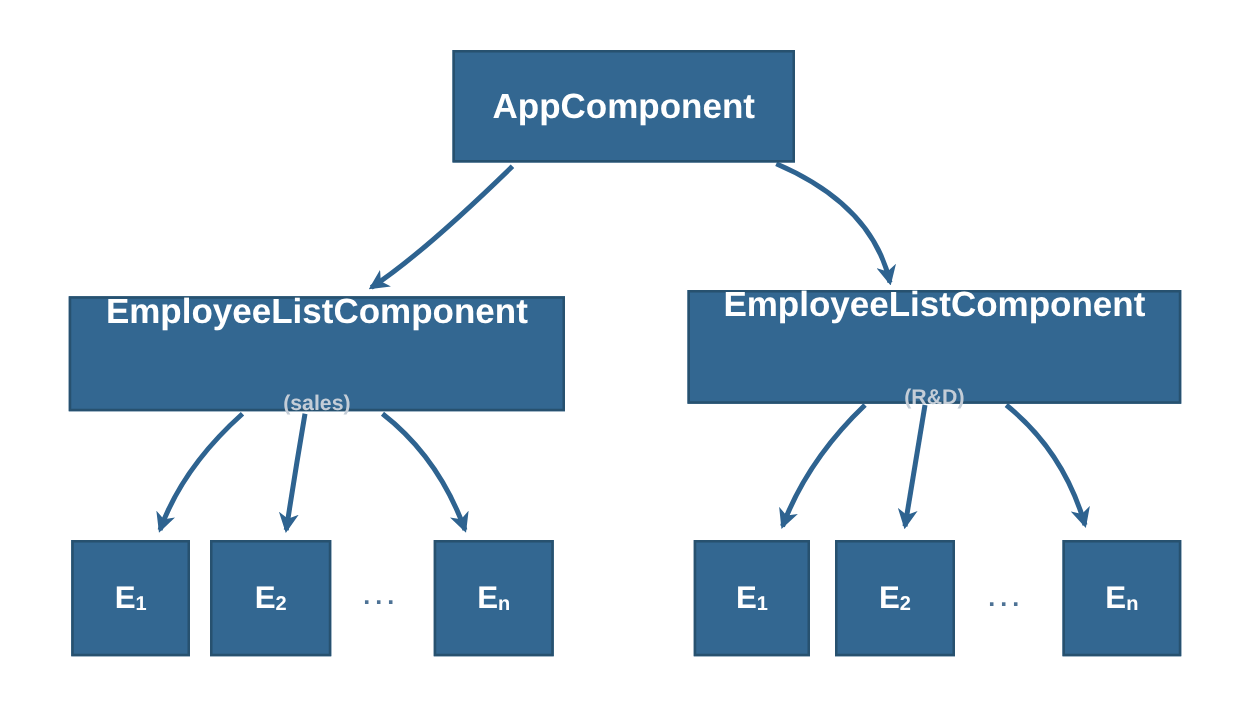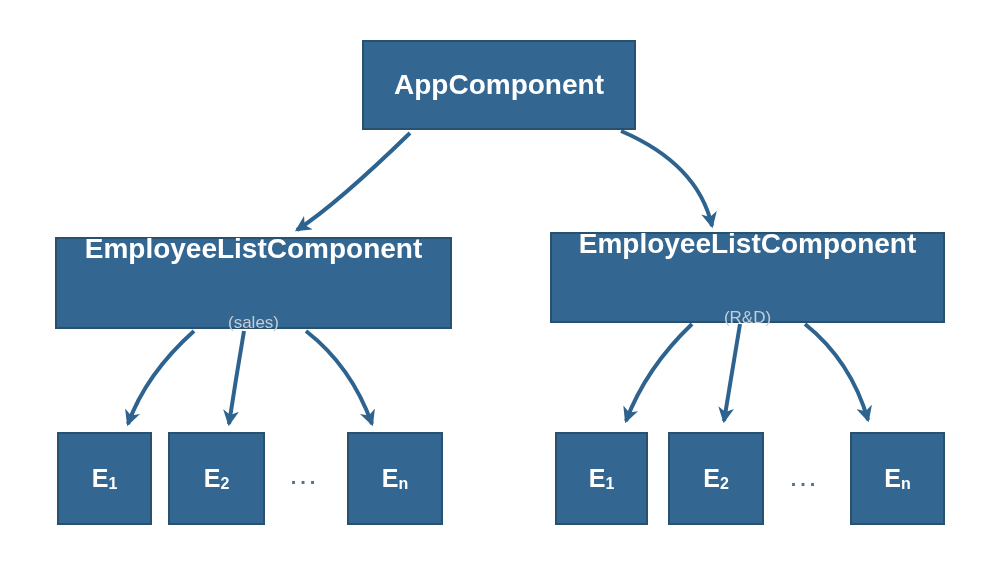--- a/index.html
+++ b/index.html
@@ -48,21 +48,21 @@
     color: var(--title-text);
   }
   .node-title {
     font-weight: bold;
     font-size: 28px;
     line-height: 32px;
     color: var(--title-text);
     white-space: nowrap;
   }
   .node-subtitle {
-    font-weight: normal;
+    font-weight: bold;
     font-size: 17px;
     line-height: 21px;
     color: var(--subtitle-text);
     white-space: nowrap;
     margin-top: 47px;
   }
   .leaf-label {
     font-weight: bold;
     font-size: 25px;
     color: var(--title-text);

